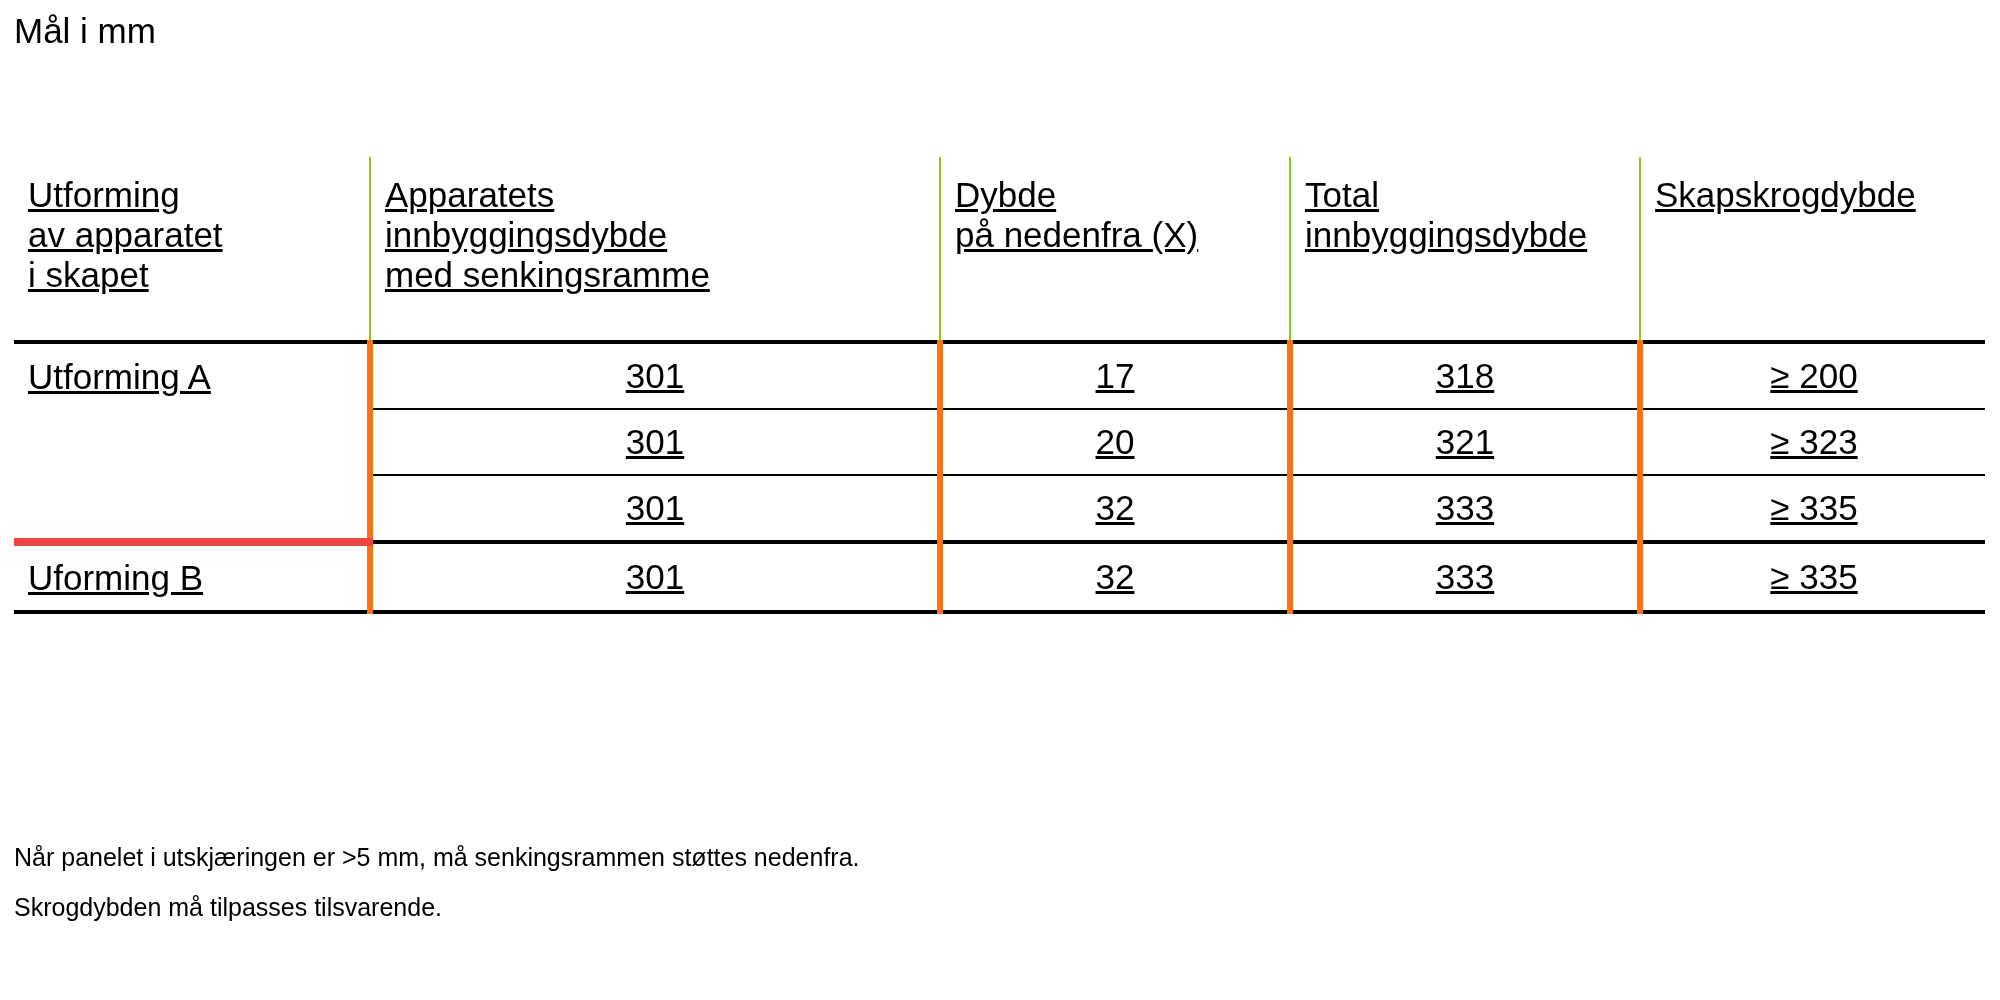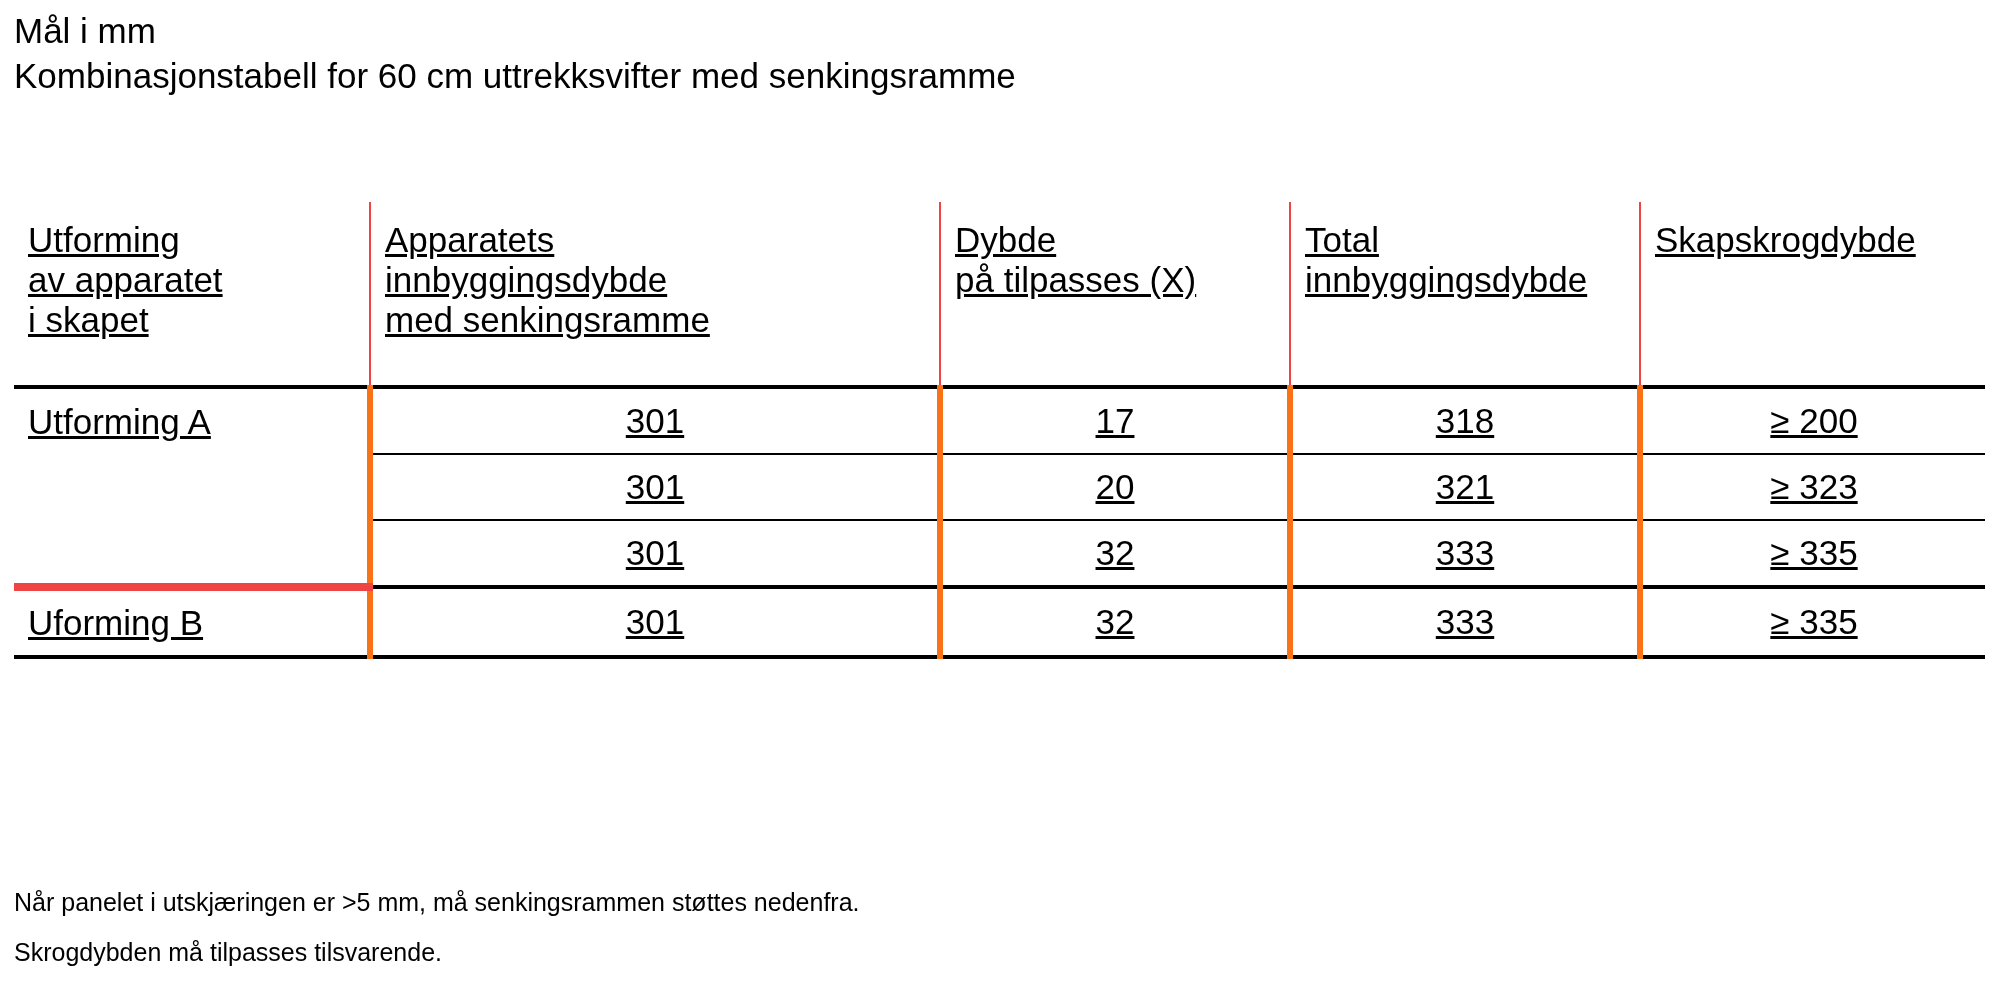--- a/index.html
+++ b/index.html
@@ -41,21 +41,21 @@
   }
   
   table.spec thead th {
     vertical-align: top;
     text-align: left;
     line-height: 40px;
     padding: 18px 8px 45px 14px;
     border-bottom: 4px solid #000;
   }
   table.spec thead th + th {
-    border-left: 2px solid #ef4444;
+    border-left: 2px solid #84cc16;
   }
   .hline { display: block; white-space: nowrap; }
   
   table.spec tbody td {
     text-align: center;
     vertical-align: middle;
     height: 64px;
     border-left: 6px solid #f97316;
     border-bottom: 2px solid #000;
   }
@@ -79,21 +79,20 @@
     line-height: 50px;
   }
 </style>
 </head>
 <body>
 
 <div class="page">
 
   <div class="title-block">
     <div>Mål i mm</div>
-    <div>Kombinasjonstabell for 60 cm uttrekksvifter med senkingsramme</div>
   </div>
 
   <table class="spec">
     <colgroup>
       <col style="width:356px">
       <col style="width:570px">
       <col style="width:350px">
       <col style="width:350px">
       <col style="width:345px">
     </colgroup>
@@ -104,21 +103,21 @@
           <span class="hline">av apparatet</span>
           <span class="hline">i skapet</span>
         </th>
         <th>
           <span class="hline">Apparatets</span>
           <span class="hline">innbyggingsdybde</span>
           <span class="hline">med senkingsramme</span>
         </th>
         <th>
           <span class="hline">Dybde</span>
-          <span class="hline">på tilpasses (X)</span>
+          <span class="hline">på nedenfra (X)</span>
         </th>
         <th>
           <span class="hline">Total</span>
           <span class="hline">innbyggingsdybde</span>
         </th>
         <th>
           <span class="hline">Skapskrogdybde</span>
         </th>
       </tr>
     </thead>

